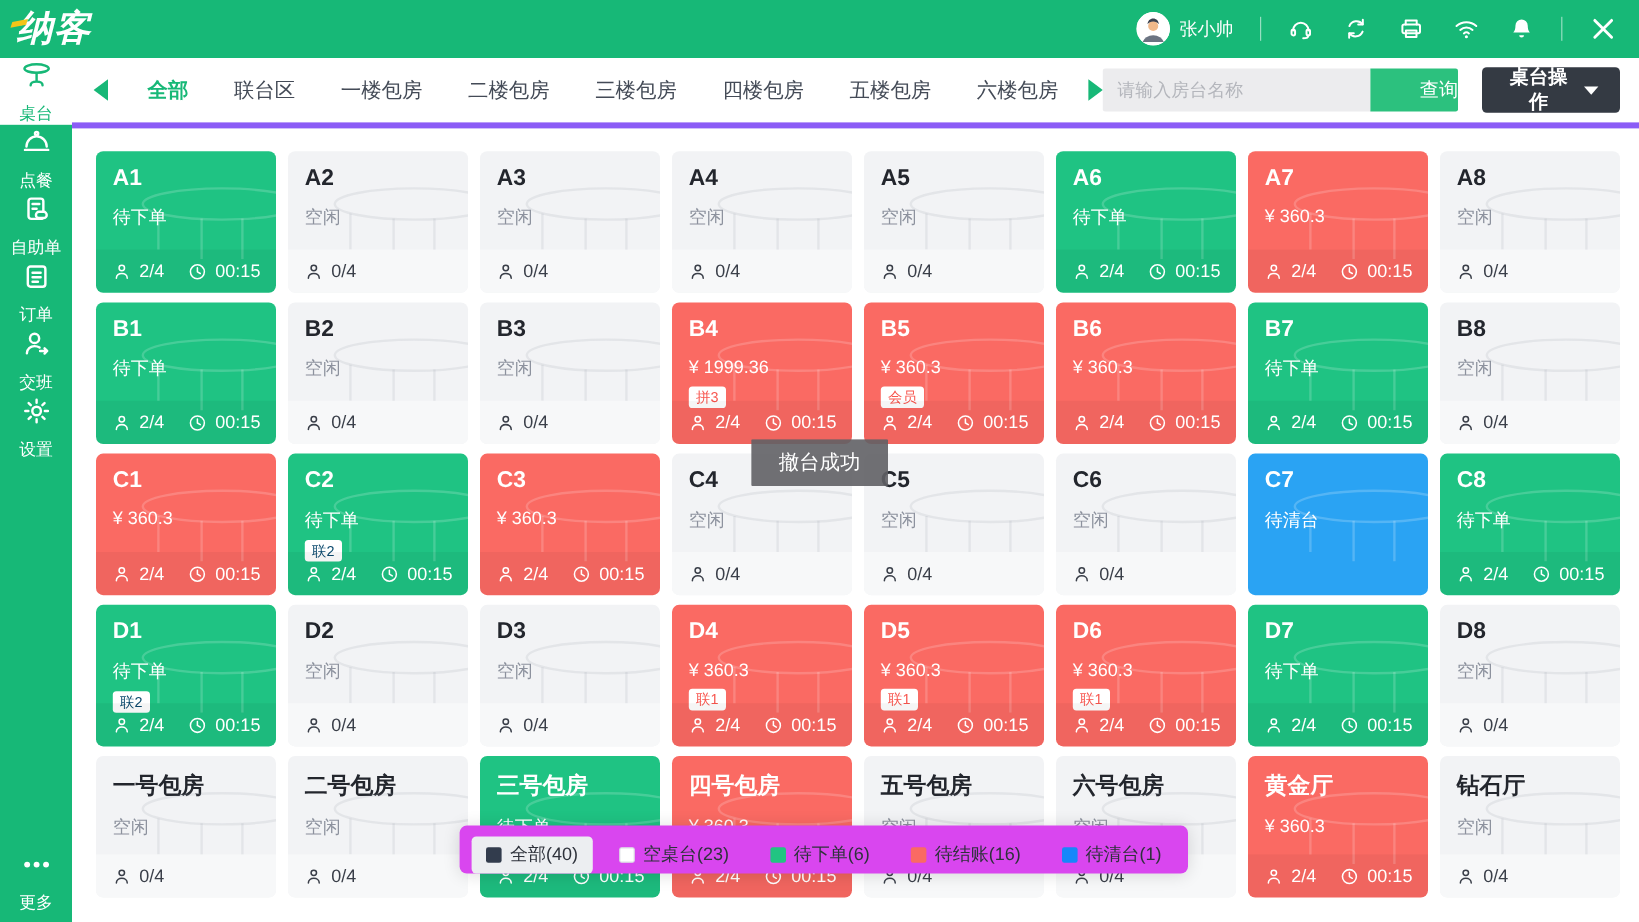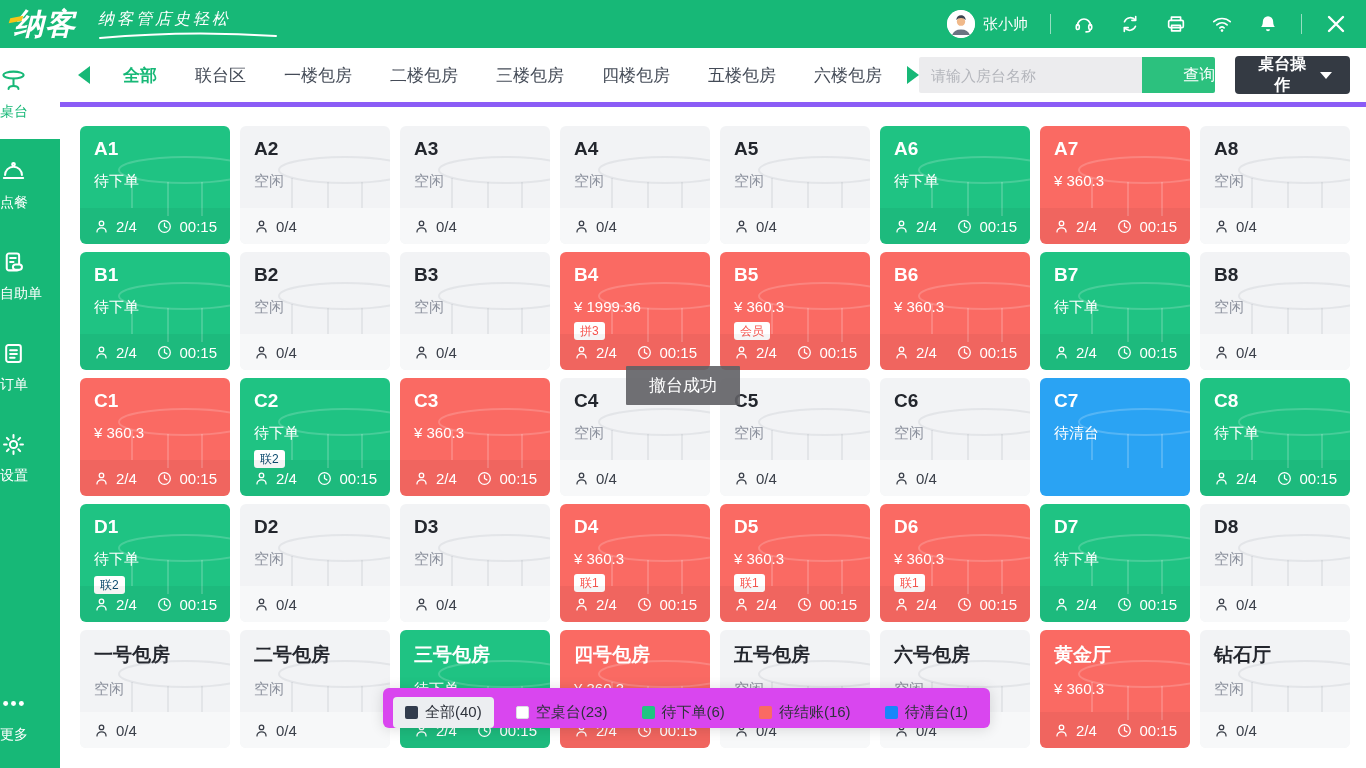--- a/index.html
+++ b/index.html
@@ -21,21 +21,21 @@
   .avatar { width:28px; height:28px; border-radius:50%; overflow:hidden; background:#fff; }
   .user-name { font-size:15px; }
   .v-div { width:1px; height:20px; background:rgba(255,255,255,.55); }
   .hdr-icon { width:22px; height:22px; color:#fff; cursor:pointer; }
   .hdr-icon svg { width:100%; height:100%; }
   .close-icon { width:24px; height:24px; }
 
   
   .sidebar { position:fixed; top:48px; left:0; width:60px; height:720px;
     background:#17b877; display:flex; flex-direction:column; z-index:40; }
-  .side-item { height:91px; display:flex; flex-direction:column; 
+  .side-item { height:56px; display:flex; flex-direction:column; align-items:center;
     justify-content:center; gap:5px; color:#fff; cursor:pointer; }
   .side-item.active { background:#fff; color:#17b877; }
   .side-item svg { width:27px; height:27px; }
   .side-item .side-label { font-size:14px; }
   .side-item.more { margin-top:auto; margin-bottom:6px; }
 
   
   .main { position:absolute; top:48px; left:60px; width:1306px; height:720px; background:#fff; }
 
   .navbar { height:59px; display:flex; align-items:center; padding:0 16px 0 18px;
@@ -113,26 +113,20 @@
   .legend-swatch.bordered { border:1px solid #dcdee3; }
 </style>
 </head>
 <body>
 
 <header class="topbar">
   <div class="logo-wrap">
     <span class="logo-accent"></span>
     <span class="logo-text">纳客</span>
   </div>
-  <div class="slogan-wrap">
-    <span class="slogan">纳客管店史轻松</span>
-    <svg class="slogan-swash" width="180" height="8" viewBox="0 0 180 8">
-      <path d="M2 6 Q 90 -2 178 4" stroke="#fff" stroke-width="2" fill="none" stroke-linecap="round"></path>
-    </svg>
-  </div>
   <div class="topbar-right">
     <div class="user-chip">
       <span class="avatar">
         <svg viewBox="0 0 24 24">
             <circle cx="12" cy="12" r="12" fill="#fff"></circle>
           <circle cx="12" cy="10" r="3.6" fill="#f0b98a"></circle>
           <path d="M8 8.8c0-2.6 1.8-4.2 4-4.2s4 1.6 4 4.2c-1-1.4-2.2-2-4-2s-3 .6-4 2z" fill="#3c4350"></path>
           <path d="M4.4 21.5a7.8 6.2 0 0 1 15.2 0z" fill="#6b7482"></path>
           </svg>
       </span>
@@ -201,20 +195,28 @@
           <rect x="11.5" y="13.8" width="8" height="4.6" rx="2.3" fill="#17b877" stroke="currentColor"></rect>
         </svg></span>
       <span class="side-label">自助单</span>
     </div>
     <div class="side-item">
       <span><svg viewBox="0 0 24 24" fill="none" stroke="currentColor" stroke-width="1.8" stroke-linecap="round" stroke-linejoin="round">
           <rect x="5.5" y="4.5" width="13" height="15" rx="2"></rect>
           <path d="M9 9.2h6M9 12.5h6M9 15.8h4"></path>
         </svg></span>
       <span class="side-label">订单</span>
+    </div>
+    <div class="side-item">
+      <span><svg viewBox="0 0 24 24" fill="none" stroke="currentColor" stroke-width="1.8" stroke-linecap="round" stroke-linejoin="round">
+          <circle cx="10.5" cy="8" r="3.4"></circle>
+          <path d="M4.8 19c0-3.2 2.6-5.3 5.7-5.3 1.4 0 2.7.4 3.7 1.1"></path>
+          <path d="M14.6 17.3h5.2m0 0-1.9-1.9m1.9 1.9-1.9 1.9"></path>
+        </svg></span>
+      <span class="side-label">交班</span>
     </div>
     <div class="side-item">
       <span><svg viewBox="0 0 24 24" fill="none" stroke="currentColor" stroke-width="1.8" stroke-linecap="round" stroke-linejoin="round">
           <circle cx="12" cy="12" r="3.2"></circle>
           <path d="M12 3.6v2.3M12 18.1v2.3M3.6 12h2.3M18.1 12h2.3M6.1 6.1l1.6 1.6M16.3 16.3l1.6 1.6M17.9 6.1l-1.6 1.6M7.7 16.3l-1.6 1.6"></path>
         </svg></span>
       <span class="side-label">设置</span>
     </div>
     <div class="side-item more">
       <span><svg viewBox="0 0 24 24" fill="currentColor">

